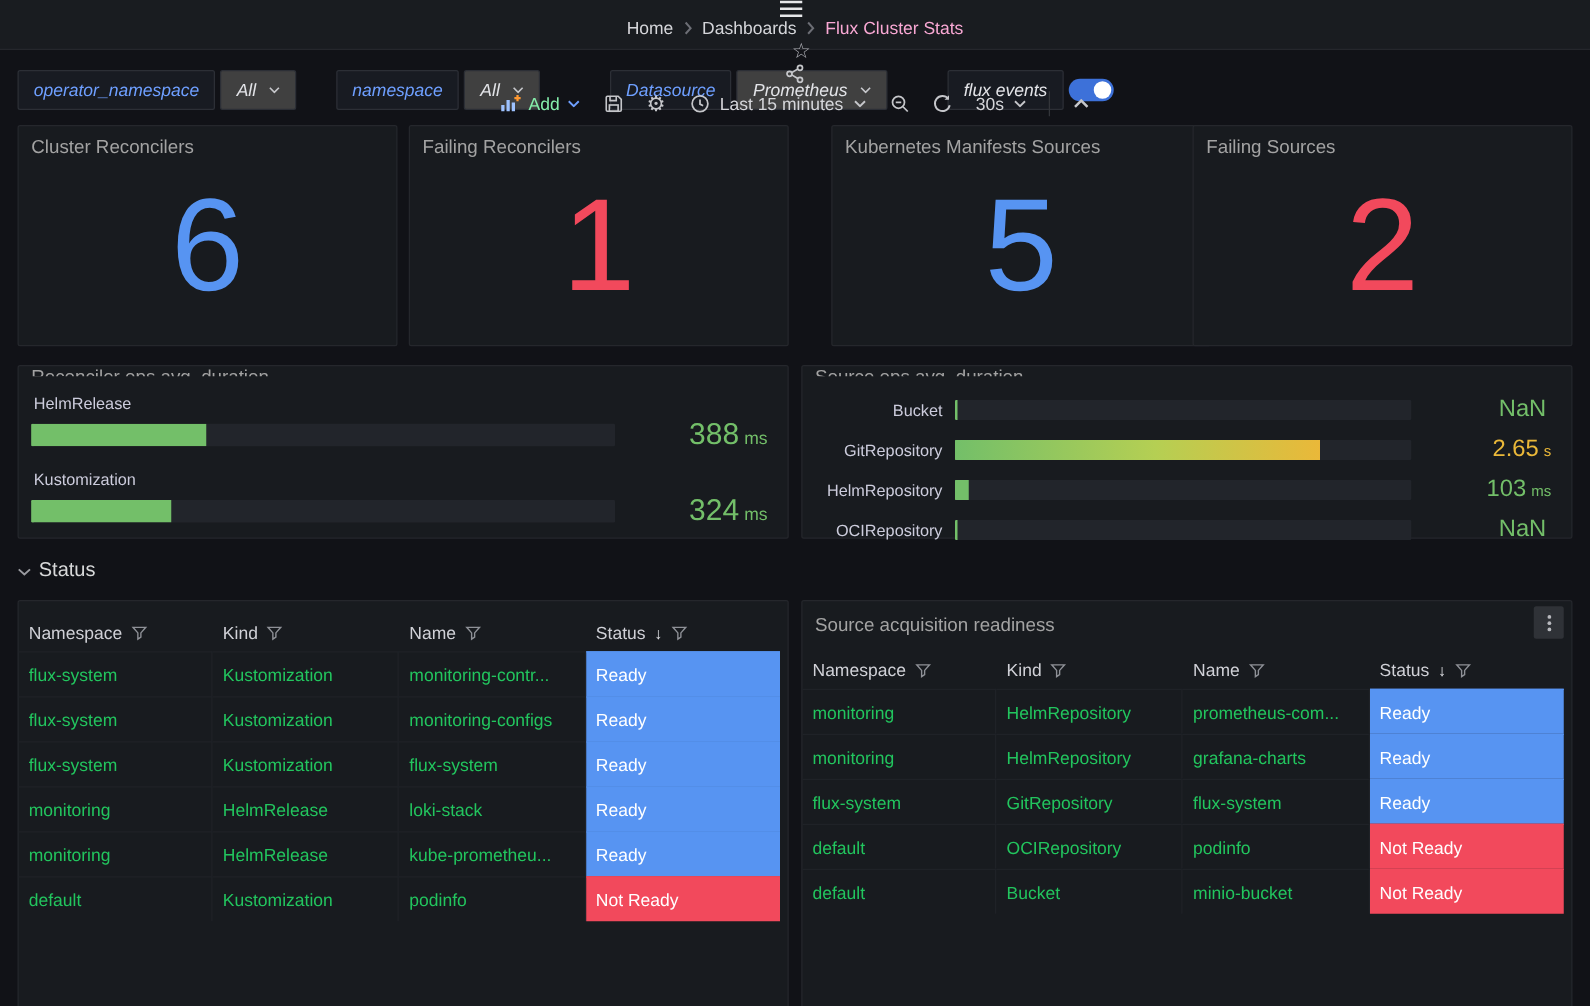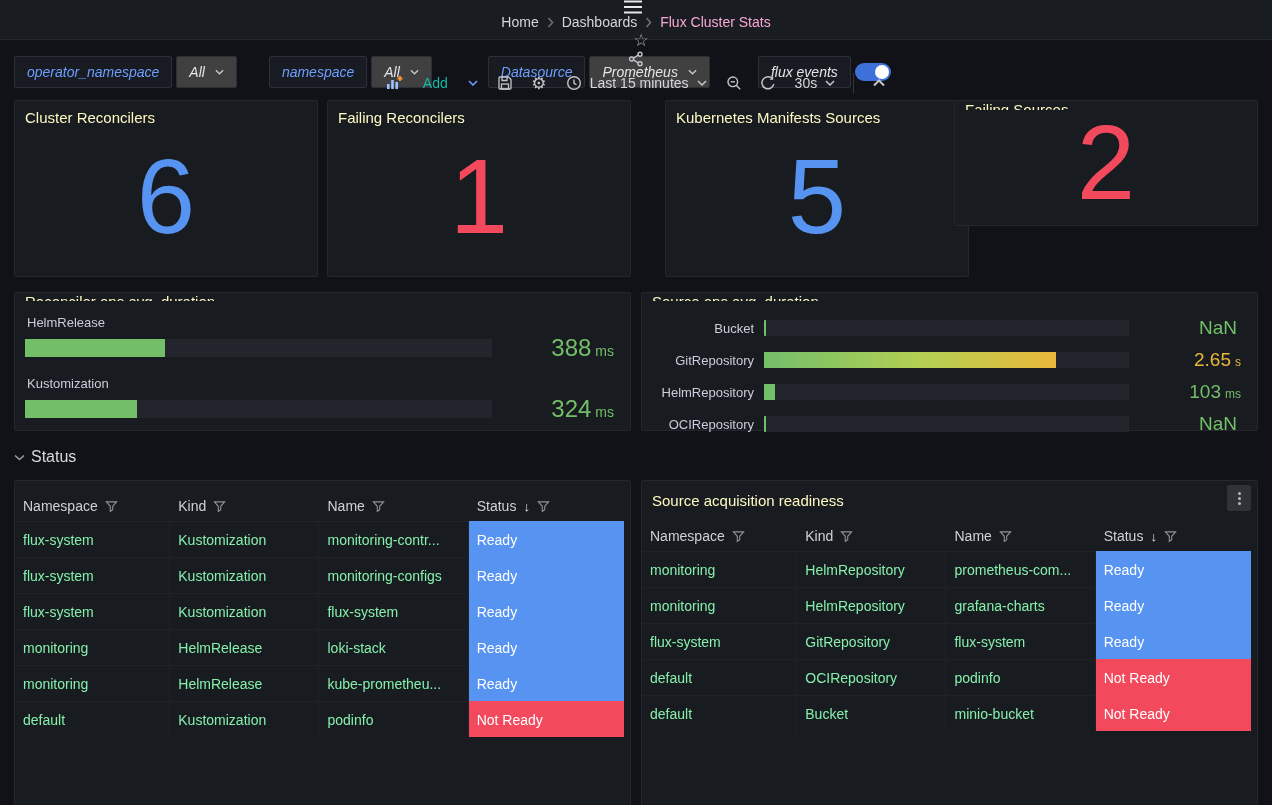--- a/index.html
+++ b/index.html
@@ -13,22 +13,22 @@
     justify-content:center; height:32px; min-width:30px; cursor:pointer; border-radius:2px;
     font-family:inherit; }
   .hamburger { margin:0 10px 0 4px; }
   .crumbs { display:flex; align-items:center; gap:8px; font-size:14px; }
   .crumb { color:#d5d6da; text-decoration:none; }
   .crumb.current { color:#f9a8d4; }
   .crumb-sep { display:flex; align-items:center; }
   .star-btn { font-size:17px; color:#b0b1b7; margin-left:10px; }
   .spacer { flex:1; }
   .tb-right { display:flex; align-items:center; gap:4px; }
-  .add-btn { display:flex; align-items:center; gap:20px; background:none; border:none;
-    color:#14b8a6; font-size:14px; font-weight:500; height:32px; padding:0 8px; cursor:pointer;
+  .add-btn { display:flex; align-items:center; gap:6px; background:none; border:none;
+    color:#86efac; font-size:14px; font-weight:500; height:32px; padding:0 8px; cursor:pointer;
     font-family:inherit; }
   .picker-btn { display:flex; align-items:center; gap:8px; background:none; border:none;
     color:#d5d6da; font-size:14px; height:32px; padding:0 8px; cursor:pointer; font-family:inherit; }
   .tb-divider { width:1px; height:20px; background:#33353a; margin:0 6px; }
   .gear-glyph { font-size:17px; line-height:1; }
 
   
   .submenu { display:flex; align-items:center; padding:16px 0 0 14px; gap:8px; position:relative; z-index:4; }
   .var-group { display:flex; align-items:center; gap:4px; margin-right:24px;font-style:italic; }
   .var-label { height:32px; display:flex; align-items:center; padding:0 12px; font-size:14px;
@@ -36,26 +36,26 @@
   .var-label.plain { color:#e3e4e8; }
   .var-value { height:32px; display:flex; align-items:center; gap:10px; padding:0 12px; font-size:14px;
     color:#e3e4e8; background:#404040; border:1px solid #2c2f36; border-radius:2px; cursor:pointer; }
   .toggle { width:36px; height:18px; border-radius:9px; background:#3d71d9; position:relative; cursor:pointer; }
   .toggle .knob { position:absolute; right:2px; top:2px; width:14px; height:14px; border-radius:50%; background:#ffffff; }
 
   
   #dashboard { position:absolute; left:0; top:0; width:1272px; height:805px; z-index:1; }
   .panel { position:absolute; background:#181b1f; border:1px solid #25272c; border-radius:2px;
     display:flex; flex-direction:column; }
-  .panel-title { font-size:15px; font-weight:500; color:#fef9c3; padding:8px 10px 0 10px;
+  .panel-title { font-size:15px; font-weight:500; color:#a3a3a3; padding:8px 10px 0 10px;
     white-space:nowrap; overflow:hidden; display:flex; align-items:center; }
   .p-stat1 { left:14px;  top:100px; width:304px; height:177px; }
   .p-stat2 { left:327px; top:100px; width:304px; height:177px; }
   .p-stat3 { left:665px; top:100px; width:304px; height:177px; }
-  .p-stat4 { left:954px; top:100px; width:304px; height:126px; }
+  .p-stat4 { left:954px; top:100px; width:304px; height:177px; }
   .stat-value { flex:1; display:flex; align-items:center; justify-content:center;
     font-size:105px; font-weight:500; line-height:1; padding-bottom:10px; }
 
   .p-gauge1 { left:14px;  top:292px; width:617px; height:139px; }
   .p-gauge2 { left:641px; top:292px; width:617px; height:139px; }
   .gauge-body { flex:1; padding:6px 10px 10px 10px; display:flex; flex-direction:column; justify-content:flex-end; }
 
   .bg-group { margin-top:8px; }
   .bg-label { font-size:13px; color:#ccccdc; margin:0 0 4px 2px; }
   .bg-row { display:flex; align-items:center; }
@@ -86,21 +86,21 @@
   .p-table2 { left:641px; top:480px; width:617px; height:340px; }
   .panel-title-row { display:flex; align-items:center; justify-content:space-between; padding-right:6px; }
   .kebab-btn { width:24px; height:26px; background:#2f3237; border:none; border-radius:2px; cursor:pointer;
     display:flex; flex-direction:column; align-items:center; justify-content:center; gap:2px; margin-top:4px; }
   .kebab-btn i { width:3px; height:3px; border-radius:50%; background:#b8b9be; }
 
   .tbl { margin:10px 0 0 0; padding-right:6px; font-size:14px; }
   .tr { display:grid; grid-template-columns:25.5% 24.5% 24.5% 25.5%; }
   .th { height:30px; display:flex; align-items:center; gap:7px; padding:0 8px; color:#d0d1d7; cursor:pointer; }
   .sort-arrow { font-size:13px; color:#e3e4e8; }
-  .td { height:36px; display:flex; align-items:center; padding:0 8px; color:#86efac;
+  .td { height:36px; display:flex; align-items:center; padding:0 8px; color:#22c55e;
     border-top:1px solid #1f2227; white-space:nowrap; overflow:hidden; }
   .tr .td:not(:last-child) { border-right:1px solid #1f2227; }
   .td.status { color:#ffffff; }
   .td.status.ok  { background:#5794F2; border-top-color:#5794F2; }
   .td.status.bad { background:#F2495C; border-top-color:#F2495C; }
 
   svg { display:block; }
 </style>
 </head>
 <body>

